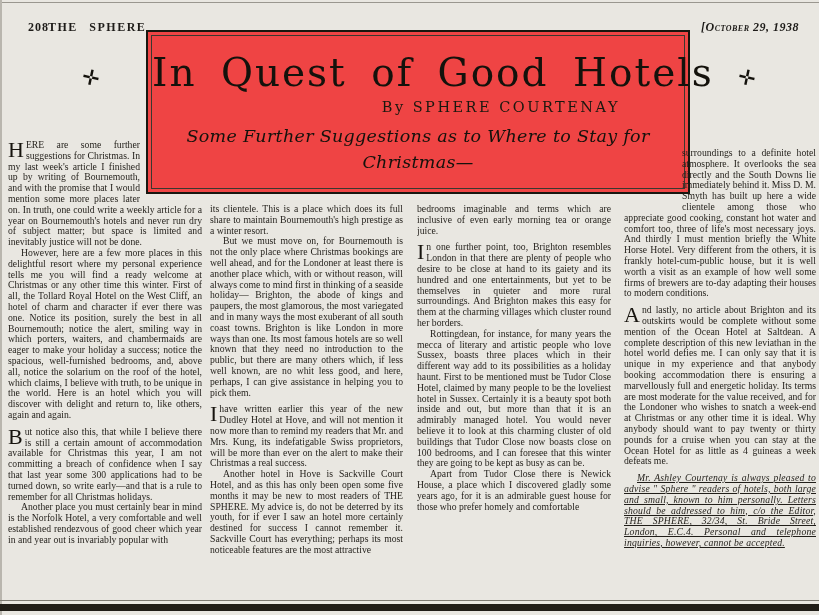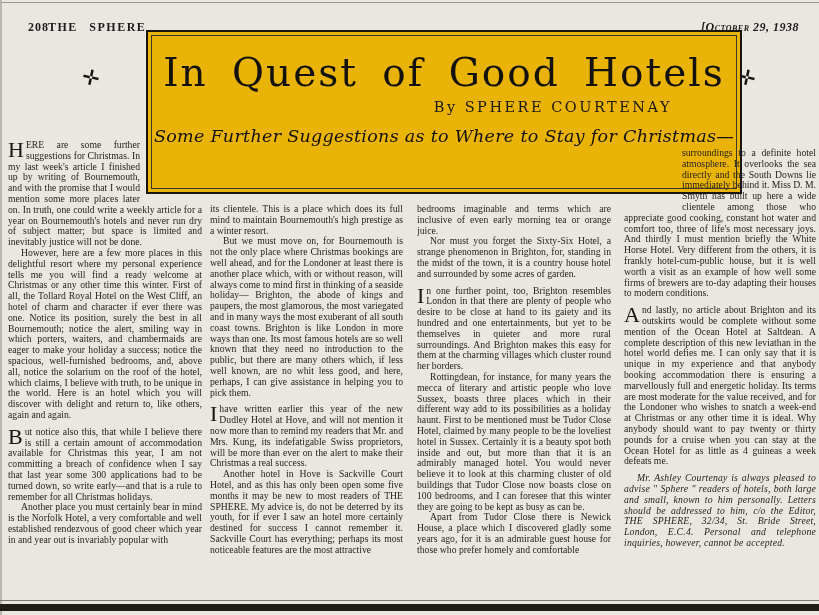--- a/index.html
+++ b/index.html
@@ -15,22 +15,22 @@
   .edge-left { position:absolute; left:0; top:0; width:2px; height:615px; background:#b9b6ae; }
 
   
   .header { position:absolute; left:0; top:20px; width:819px; height:18px; font-size:12px; font-weight:bold; }
   .page-number { position:absolute; left:28px; top:0; letter-spacing:1px; }
   .masthead { position:absolute; left:0; top:0; width:100%; text-align:left; letter-spacing:1.5px; word-spacing:7px;padding-left:48px; }
   .issue-date { position:absolute; right:20px; top:0; font-variant:small-caps; letter-spacing:0.5px; font-weight:bold;font-style:italic; }
 
   
   .title-box {
-    position:absolute; left:146px; top:30px; width:596px; height:164px;
-    border:2.5px solid #18160f; background:#eab308;
+    position:absolute; left:146px; top:30px; width:544px; height:164px;
+    border:2.5px solid #18160f; background:#ef4444;
   }
   .title-box-inner {
     position:absolute; left:3px; top:3px; right:3px; bottom:3px;
     border:1px solid #3a382f;
   }
   .article-title {
     margin-top:14px; text-align:center;
     font-family:"DejaVu Serif", serif;
     font-size:39px; font-weight:400; color:#14120c;
     letter-spacing:2px; word-spacing:10px; white-space:nowrap;
@@ -64,21 +64,21 @@
   .col-2 { left:210px; top:204px; width:193px; height:403px; }
   .col-3 { left:417px; top:204px; width:194px; height:403px; }
   .col-4 { left:624px; top:148px; width:192px; height:466px; }
 
   .intrude-right { float:right; width:62px; height:64px; }
   .intrude-left  { float:left;  width:58px; height:64px; }
 
   p.para { margin:0; }
   p.para.indent { text-indent:13px; }
   p.para.gap { margin-top:6px; }
-  p.para.italic { font-style:italic; letter-spacing:0.2px; }
+  p.para.italic { font-style:italic; letter-spacing:0.2px;text-decoration:underline; }
   span.dropcap {
     float:left; font-size:22px; line-height:18px;
     padding:1px 2px 0 0; font-family:"Liberation Serif", serif; color:#17140e;
   }
 
   
   .bottom-thin  { position:absolute; left:0; top:600px; width:819px; height:1px; background:#7d7a72; }
   .bottom-thick { position:absolute; left:0; top:604px; width:819px; height:7px; background:#201d17; }
 </style>
 </head>
@@ -107,28 +107,27 @@
 </div>
 
 <div class="col col-1">
   <div class="intrude-right"></div>
 <p class="para "><span class="dropcap">H</span>ERE are some further suggestions for Christmas.  In my last week's article I finished up by writing of Bournemouth, and with the promise that I would mention some more places later on.  In truth, one could write a weekly article for a year on Bournemouth's hotels and never run dry of subject matter; but space is limited and inevitably justice will not be done.</p>
     <p class="para indent">However, here are a few more places in this delightful resort where my personal experience tells me you will find a ready welcome at Christmas or any other time this winter.  First of all, the Tollard Royal Hotel on the West Cliff, an hotel of charm and character if ever there was one.  Notice its position, surely the best in all Bournemouth; notice the alert, smiling way in which porters, waiters, and chambermaids are eager to make your holiday a success; notice the spacious, well-furnished bedrooms, and, above all, notice the solarium on the roof of the hotel, which claims, I believe with truth, to be unique in the world.  Here is an hotel which you will discover with delight and return to, like others, again and again.</p>
     <p class="para gap"><span class="dropcap">B</span>ut notice also this, that while I believe there is still a certain amount of accommodation available for Christmas this year, I am not committing a breach of confidence when I say that last year some 300 applications had to be turned down, so write early—and that is a rule to remember for all Christmas holidays.</p>
     <p class="para indent">Another place you must certainly bear in mind is the Norfolk Hotel, a very comfortable and well established rendezvous of good cheer which year in and year out is invariably popular with</p>
   </div>
 <div class="col col-2">
-    <p class="para ">its clientele.  This is a place which does its full mind to maintain Bournemouth's high prestige as a winter resort.</p>
+    <p class="para ">its clientele.  This is a place which does its full share to maintain Bournemouth's high prestige as a winter resort.</p>
     <p class="para indent">But we must move on, for Bournemouth is not the only place where Christmas bookings are well ahead, and for the Londoner at least there is another place which, with or without reason, will always come to mind first in thinking of a seaside holiday— Brighton, the abode of kings and paupers, the most glamorous, the most variegated and in many ways the most exuberant of all south coast towns.  Brighton is like London in more ways than one.  Its most famous hotels are so well known that they need no introduction to the public, but there are many others which, if less well known, are no whit less good, and here, perhaps, I can give assistance in helping you to pick them.</p>
     <p class="para gap"><span class="dropcap">I</span> have written earlier this year of the new Dudley Hotel at Hove, and will not mention it now more than to remind my readers that Mr. and Mrs. Kung, its indefatigable Swiss proprietors, will be more than ever on the alert to make their Christmas a real success.</p>
     <p class="para indent">Another hotel in Hove is Sackville Court Hotel, and as this has only been open some five months it may be new to most readers of THE SPHERE.  My advice is, do not be deterred by its youth, for if ever I saw an hotel more certainly destined for success I cannot remember it.  Sackville Court has everything; perhaps its most noticeable features are the most attractive</p>
   </div>
 <div class="col col-3">
     <p class="para ">bedrooms imaginable and terms which are inclusive of even early morning tea or orange juice.</p>
-    <p class="para indent">Nor must you forget the Sixty-Six Hotel, a strange phenomenon in Brighton, for, standing in the midst of the town, it is a country house hotel and surrounded by some acres of garden.</p>
     <p class="para gap"><span class="dropcap">I</span>n one further point, too, Brighton resembles London in that there are plenty of people who desire to be close at hand to its gaiety and its hundred and one entertainments, but yet to be themselves in quieter and more rural surroundings.  And Brighton makes this easy for them at the charming villages which cluster round her borders.</p>
     <p class="para indent">Rottingdean, for instance, for many years the mecca of literary and artistic people who love Sussex, boasts three places which in their different way add to its possibilities as a holiday haunt.  First to be mentioned must be Tudor Close Hotel, claimed by many people to be the loveliest hotel in Sussex.  Certainly it is a beauty spot both inside and out, but more than that it is an admirably managed hotel.  You would never believe it to look at this charming cluster of old buildings that Tudor Close now boasts close on 100 bedrooms, and I can foresee that this winter they are going to be kept as busy as can be.</p>
     <p class="para indent">Apart from Tudor Close there is Newick House, a place which I discovered gladly some years ago, for it is an admirable guest house for those who prefer homely and comfortable</p>
   </div>
 <div class="col col-4">
   <div class="intrude-left"></div>
 <p class="para ">surroundings to a definite hotel atmosphere.  It overlooks the sea directly and the South Downs lie immediately behind it.  Miss D. M. Smyth has built up here a wide clientele among those who appreciate good cooking, constant hot water and comfort too, three of life's most necessary joys.  And thirdly I must mention briefly the White Horse Hotel.  Very different from the others, it is frankly hotel-cum-public house, but it is well worth a visit as an example of how well some firms of brewers are to-day adapting their houses to modern conditions.</p>
     <p class="para gap"><span class="dropcap">A</span>nd lastly, no article about Brighton and its outskirts would be complete without some mention of the Ocean Hotel at Saltdean.  A complete description of this new leviathan in the hotel world defies me.  I can only say that it is unique in my experience and that anybody booking accommodation there is ensuring a marvellously full and energetic holiday.  Its terms are most moderate for the value received, and for the Londoner who wishes to snatch a week-end at Christmas or any other time it is ideal.  Why anybody should want to pay twenty or thirty pounds for a cruise when you can stay at the Ocean Hotel for as little as 4 guineas a week defeats me.</p>
     <p class="para gap indent italic">Mr. Ashley Courtenay is always pleased to advise " Sphere " readers of hotels, both large and small, known to him personally.  Letters should be addressed to him, c/o the Editor, THE SPHERE, 32/34, St. Bride Street, London, E.C.4.  Personal and telephone inquiries, however, cannot be accepted.</p>
   </div>

